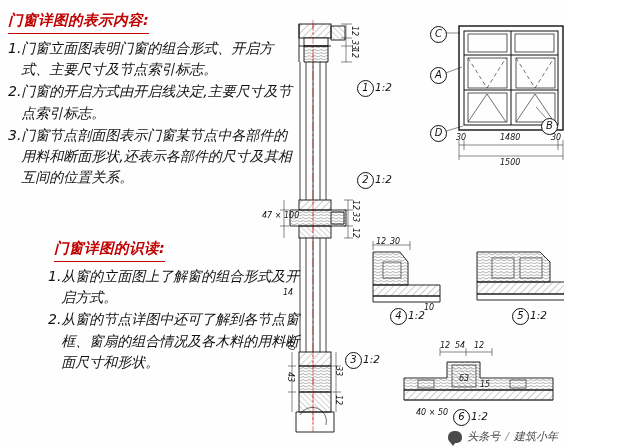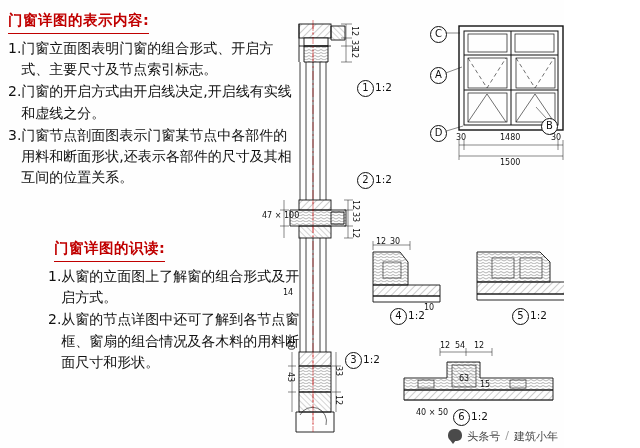--- a/index.html
+++ b/index.html
@@ -12,20 +12,21 @@
     height: 448px;
     overflow: hidden;
     font-family: "DejaVu Sans", "Liberation Sans", sans-serif;
   }
   #page {
     position: relative;
     width: 564px;
     height: 448px;
     background: #fefefe;
     overflow: hidden;
+    font-style: italic;
   }
 
   
   .text-col {
     position: absolute;
     left: 8px;
     top: 10px;
     width: 290px;
   }
   .heading {
@@ -102,21 +103,21 @@
     writing-mode: vertical-rl;
     text-orientation: mixed;
   }
 
   
   .footer {
     position: absolute;
     right: 6px;
     bottom: 4px;
     display: flex;
-    align-items: flex-start;
+    align-items: center;
     gap: 5px;
     font-size: 11px;
     color: #333;
   }
   .wechat-ico {
     width: 14px; height: 12px;
     background: #4a4a4a;
     border-radius: 6px 6px 5px 5px;
     position: relative;
   }
@@ -137,21 +138,21 @@
 <div id="page">
 
   <div class="text-col">
     <div class="heading">门窗详图的表示内容:</div>
     <div class="para">
       <span class="num">1.</span>
       <span class="ptxt">门窗立面图表明门窗的组合形式、开启方式、主要尺寸及节点索引标志。</span>
     </div>
     <div class="para">
       <span class="num">2.</span>
-      <span class="ptxt">门窗的开启方式由开启线决定,开启线有实线和虚线之分。</span>
+      <span class="ptxt">门窗的开启方式由开启线决定,主要尺寸及节点索引标志。</span>
     </div>
     <div class="para">
       <span class="num">3.</span>
       <span class="ptxt">门窗节点剖面图表示门窗某节点中各部件的用料和断面形状,还表示各部件的尺寸及其相互间的位置关系。</span>
     </div>
   </div>
 
   <div class="block2">
     <div class="heading">门窗详图的识读:</div>
     <div class="para">

